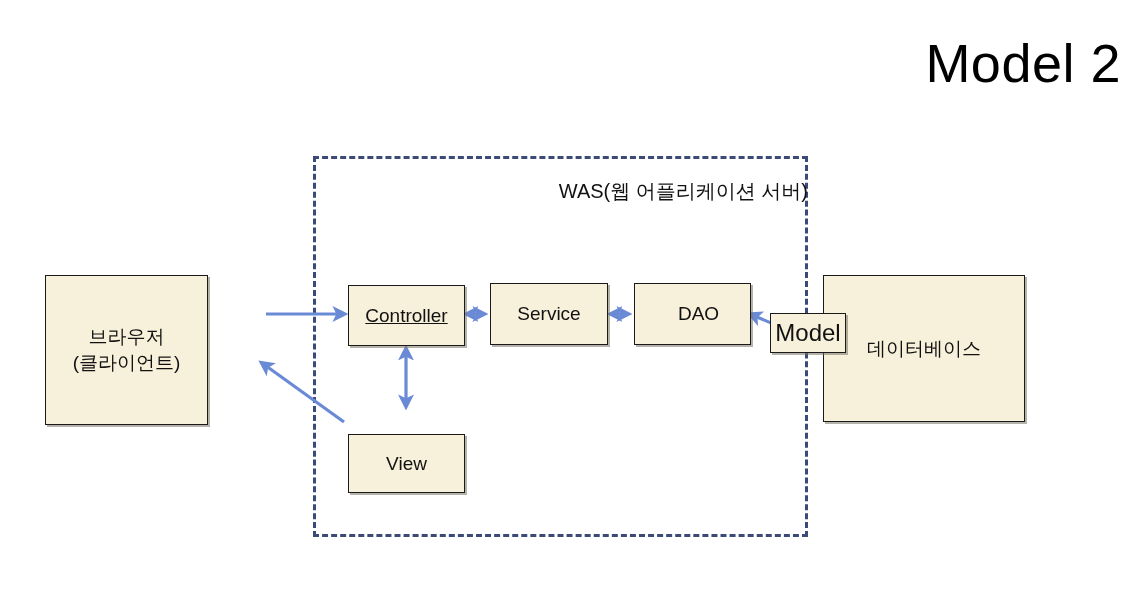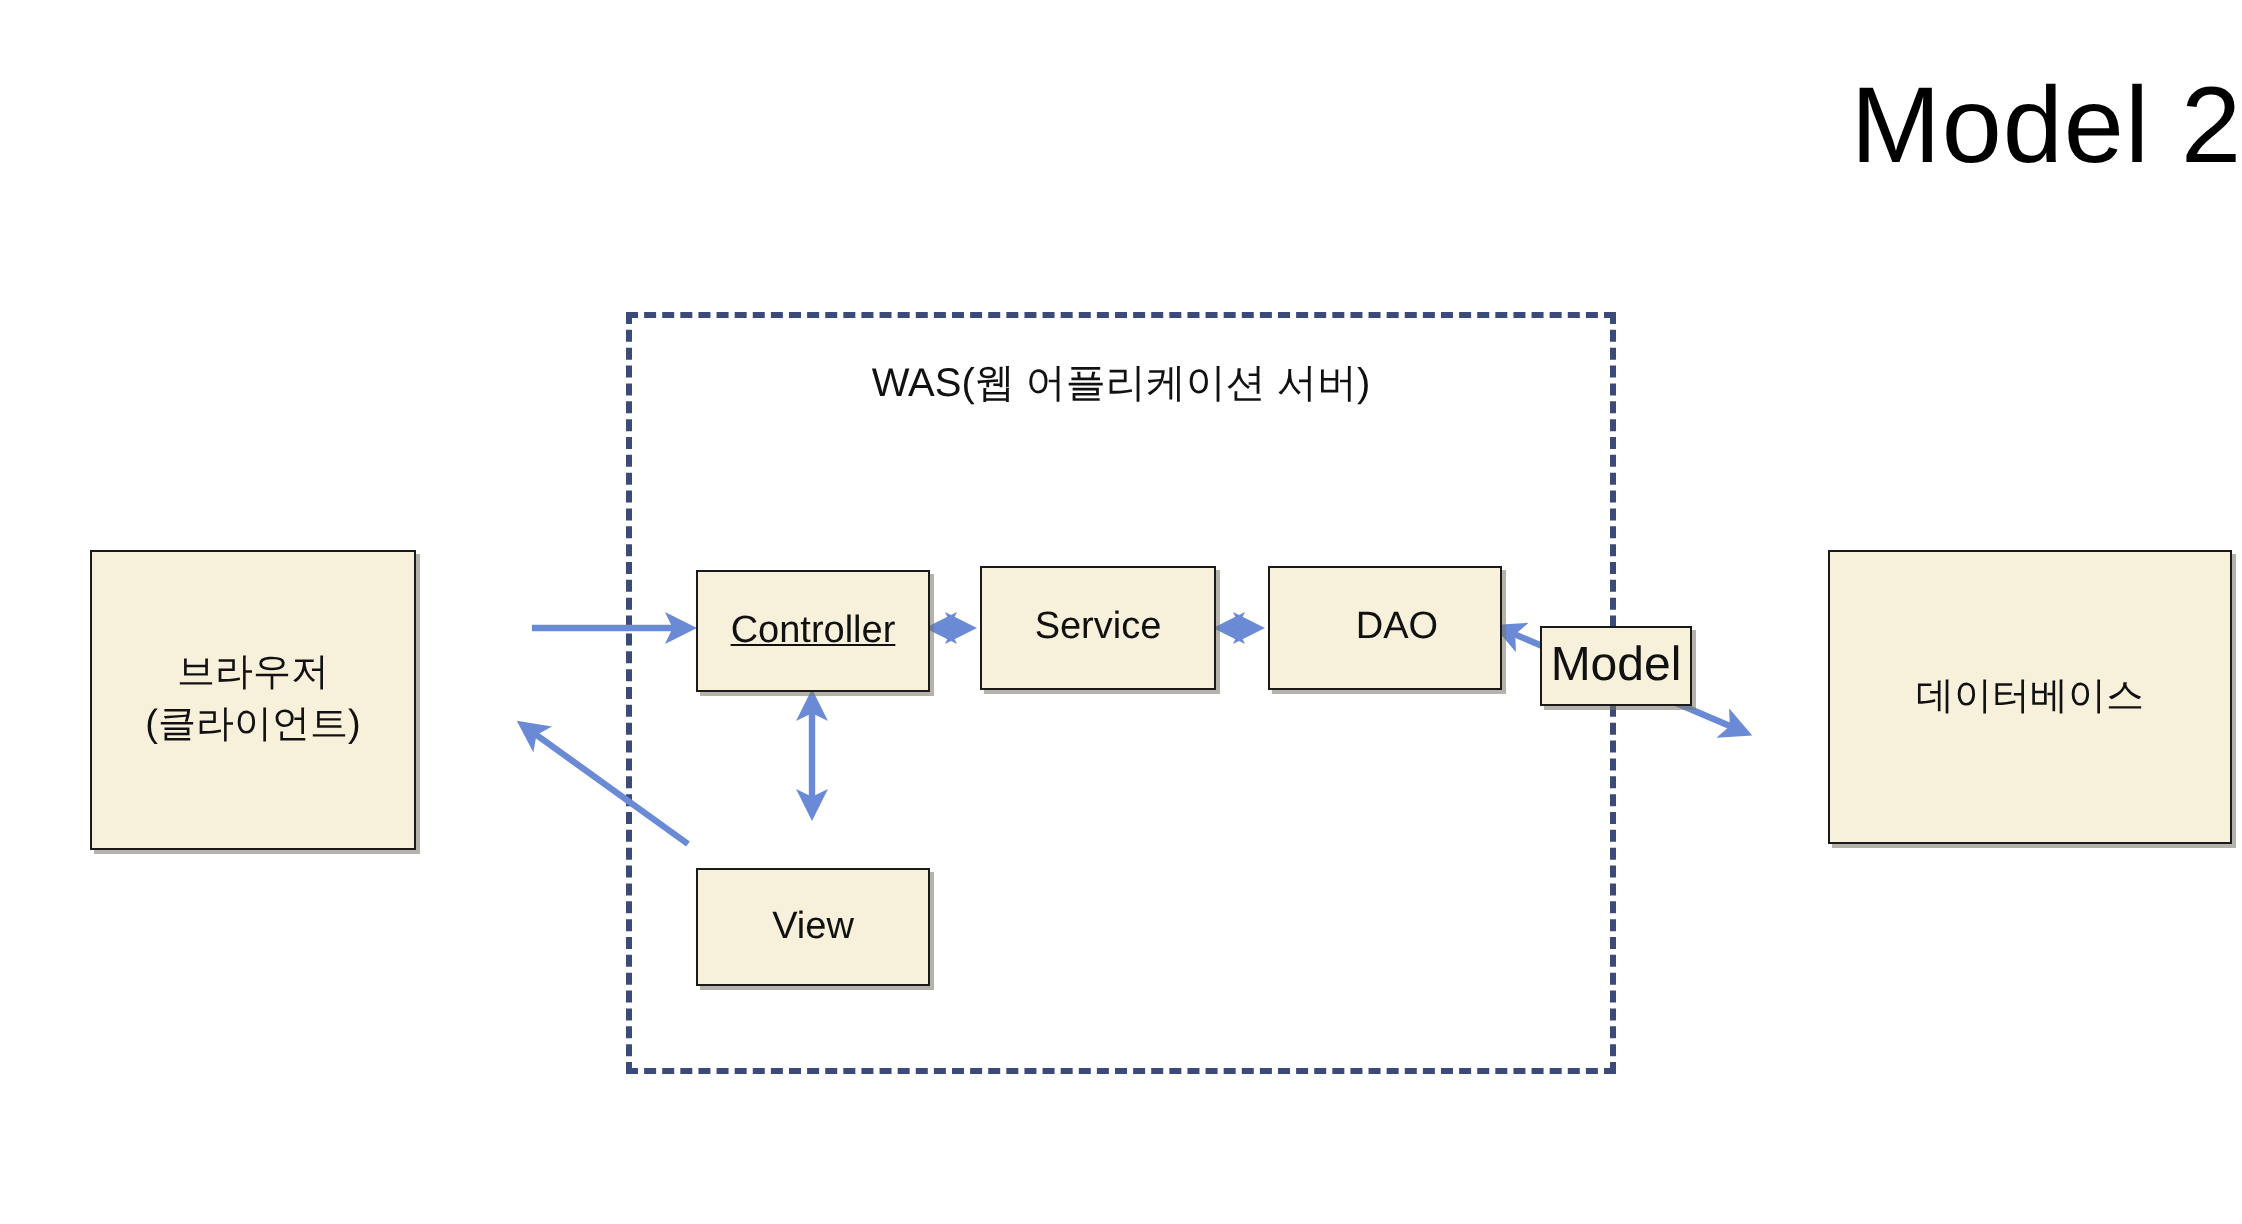--- a/index.html
+++ b/index.html
@@ -69,37 +69,37 @@
     left: 770px; top: 313px;
     width: 76px; height: 40px;
     font-size: 24px;
     z-index: 6;
   }
   #node-view {
     left: 348px; top: 434px;
     width: 117px; height: 59px;
   }
   #node-database {
-    left: 914px; top: 275px;
+    left: 823px; top: 275px;
     width: 202px; height: 147px;
   }
   #was-boundary {
     position: absolute;
     left: 313px; top: 156px;
     width: 495px; height: 381px;
     box-sizing: border-box;
     border: 3px dashed #3c4a7a;
     background: transparent;
     z-index: 1;
   }
   #was-label {
     position: absolute;
     left: 313px; top: 178px;
     width: 495px;
-    text-align: center;
+    text-align: right;
     font-size: 20px;
     color: #111111;
     z-index: 2;
   }
   svg.arrows {
     position: absolute;
     left: 0; top: 0;
     width: 1121px;
     height: 612px;
     z-index: 4;

